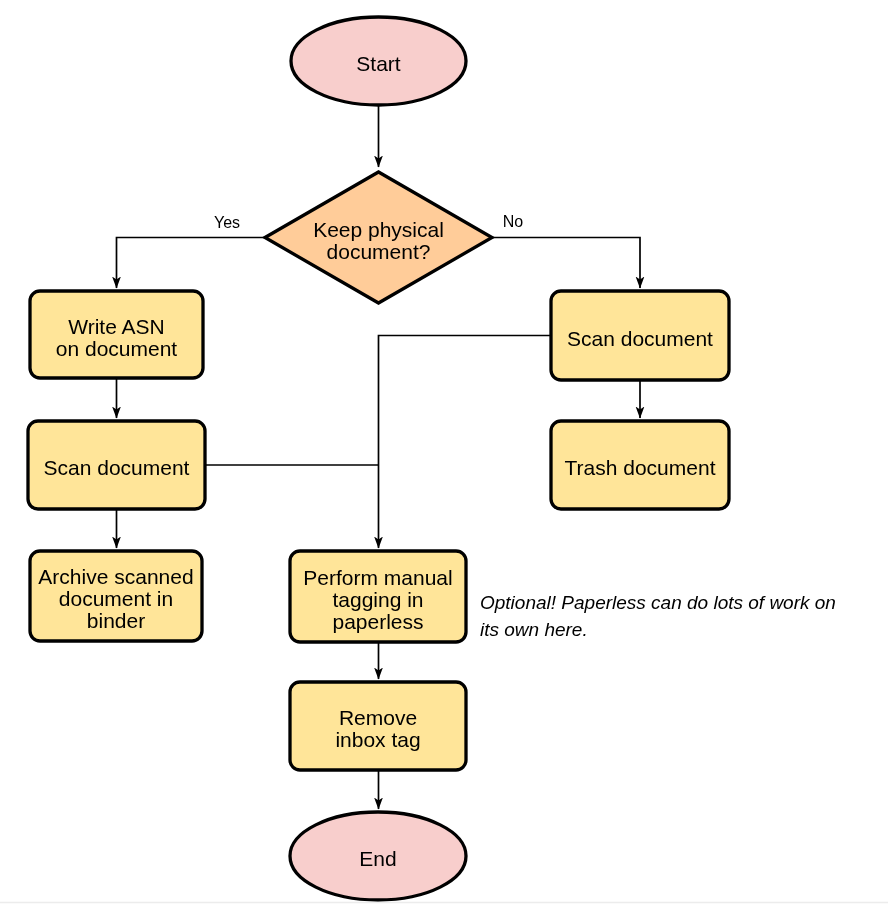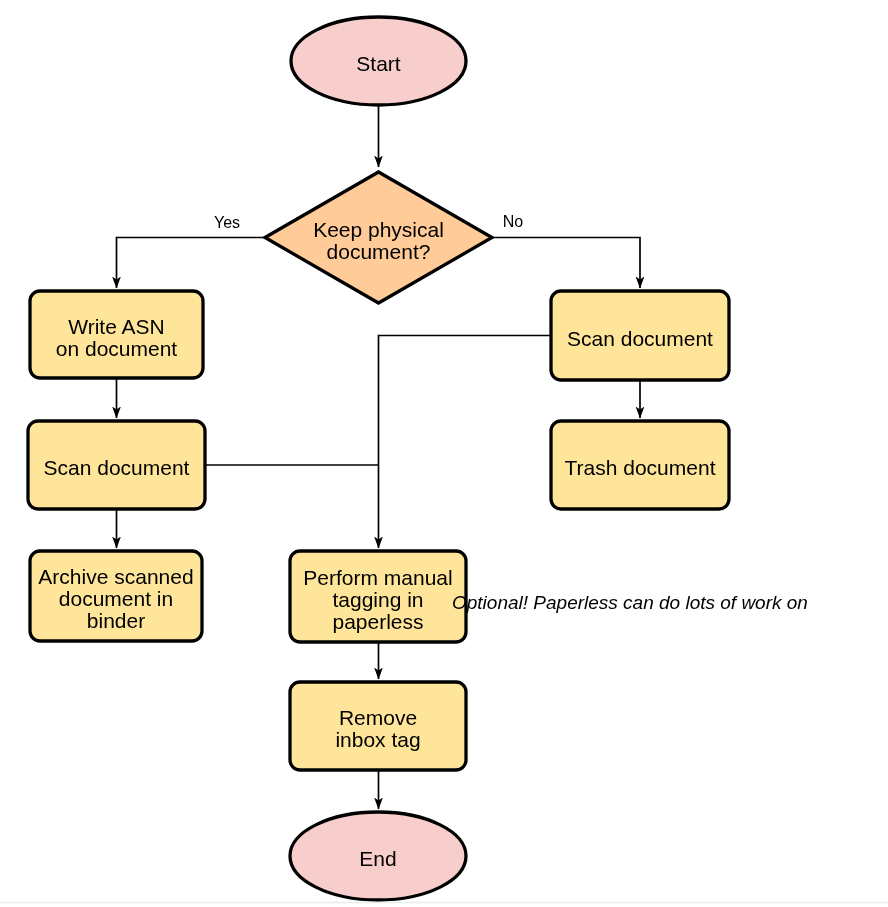--- a/index.html
+++ b/index.html
@@ -28,21 +28,21 @@
     text-anchor: middle;
   }
   .edge-label {
     font-family: "Liberation Sans", sans-serif;
     font-size: 16px;
     fill: #000000;
     text-anchor: middle;
   }
   .annotation {
     position: absolute;
-    left: 452px;
+    left: 480px;
     top: 589px;
     font-style: italic;
     font-size: 19px;
     line-height: 27px;
     color: #000000;
     white-space: nowrap;
   }
 </style>
 </head>
 <body>
@@ -108,14 +108,15 @@
         <g>
           <ellipse cx="378" cy="856" rx="88" ry="44" class="node-shape" fill="#f8cecc"></ellipse>
           <text x="378" class="node-label"><tspan x="378" y="866">End</tspan></text>
         </g>
       </g>
     <line x1="0" y1="902.5" x2="888" y2="902.5" stroke="#ececec" stroke-width="1.4"></line>
   </svg>
 
   <div class="annotation">
     <div>Optional! Paperless can do lots of work on</div>
+    <div>its own here.</div>
   </div>
 </div>
 
 </body></html>

